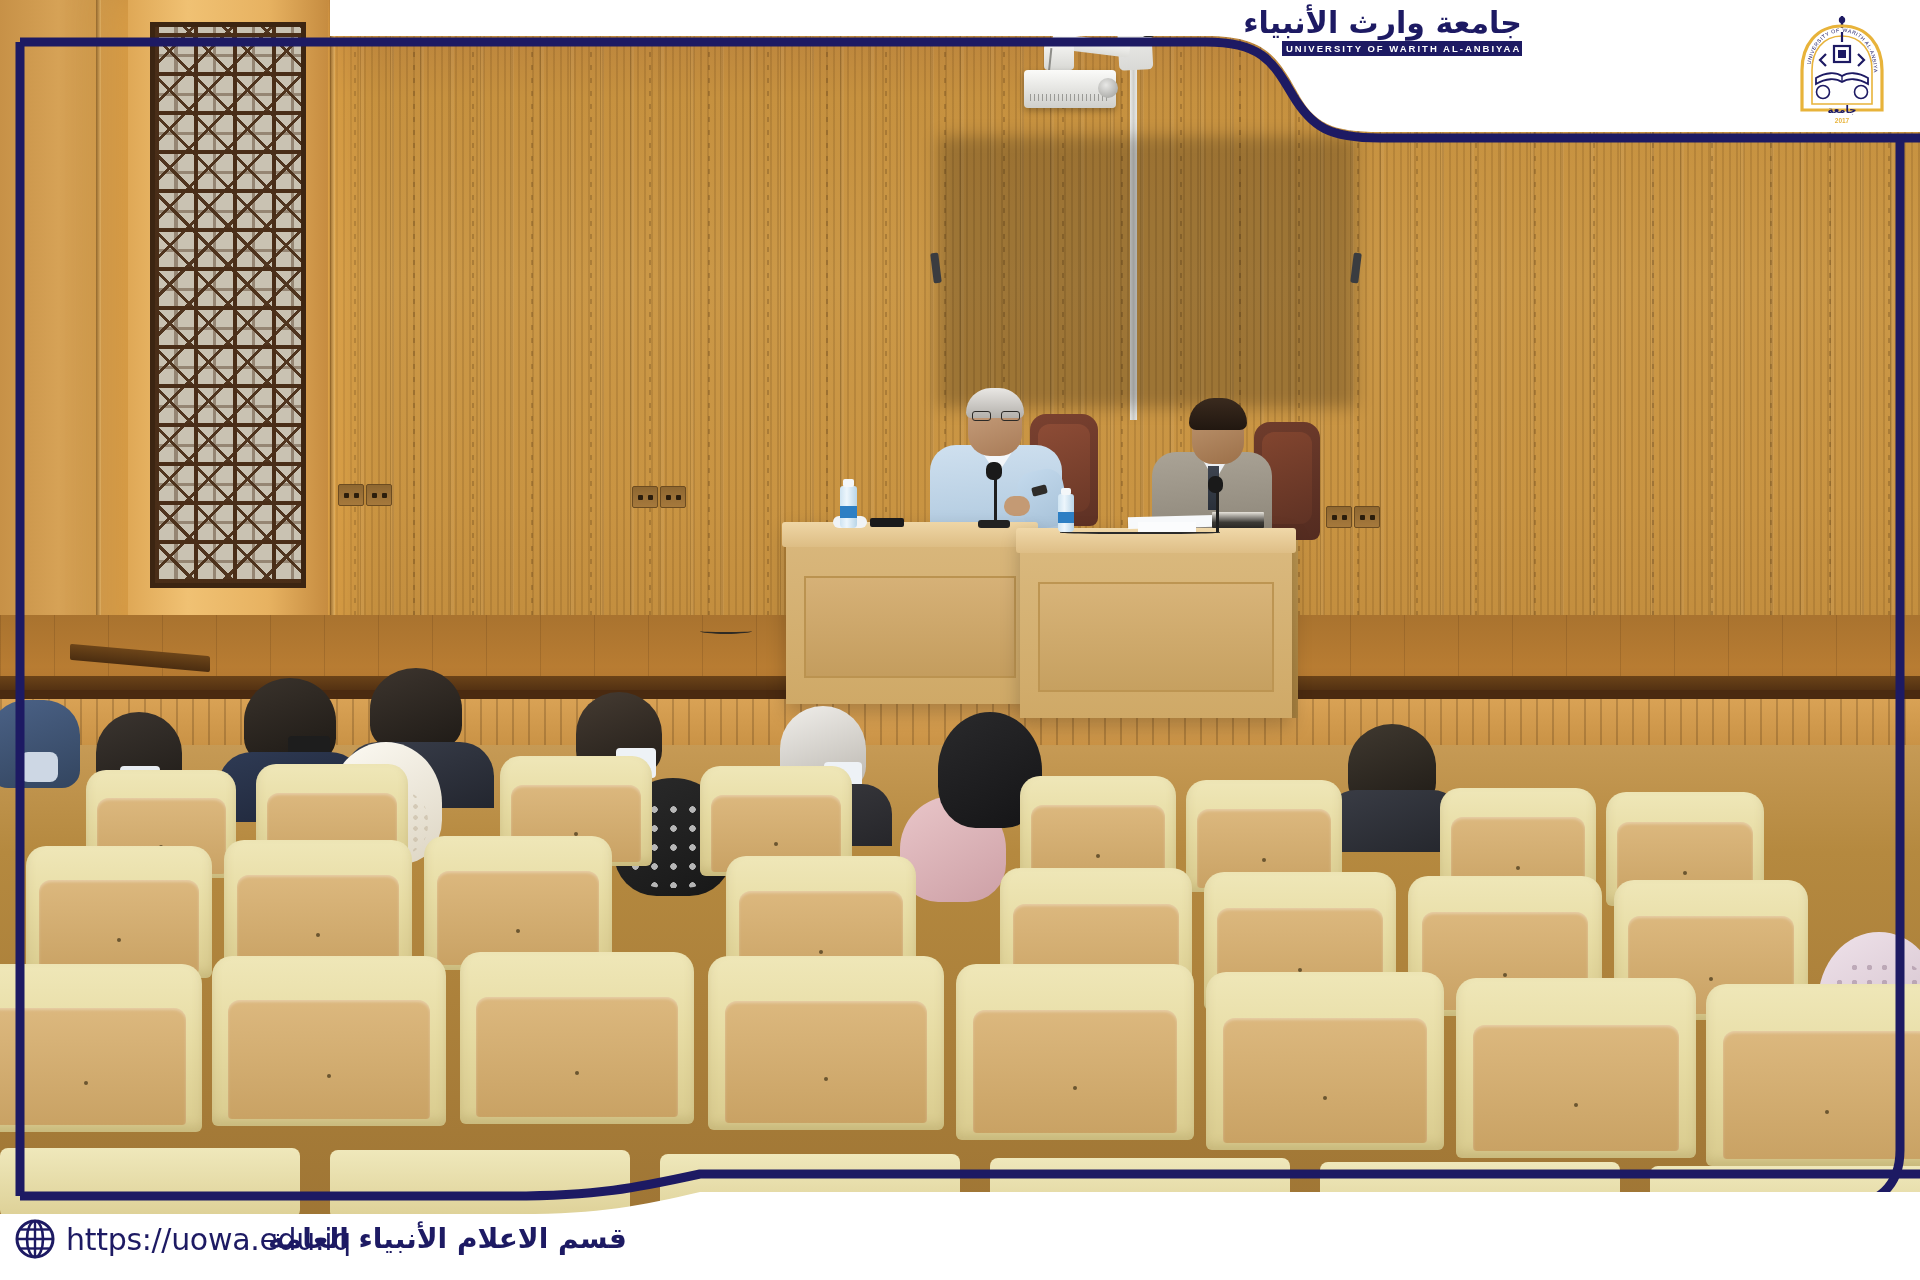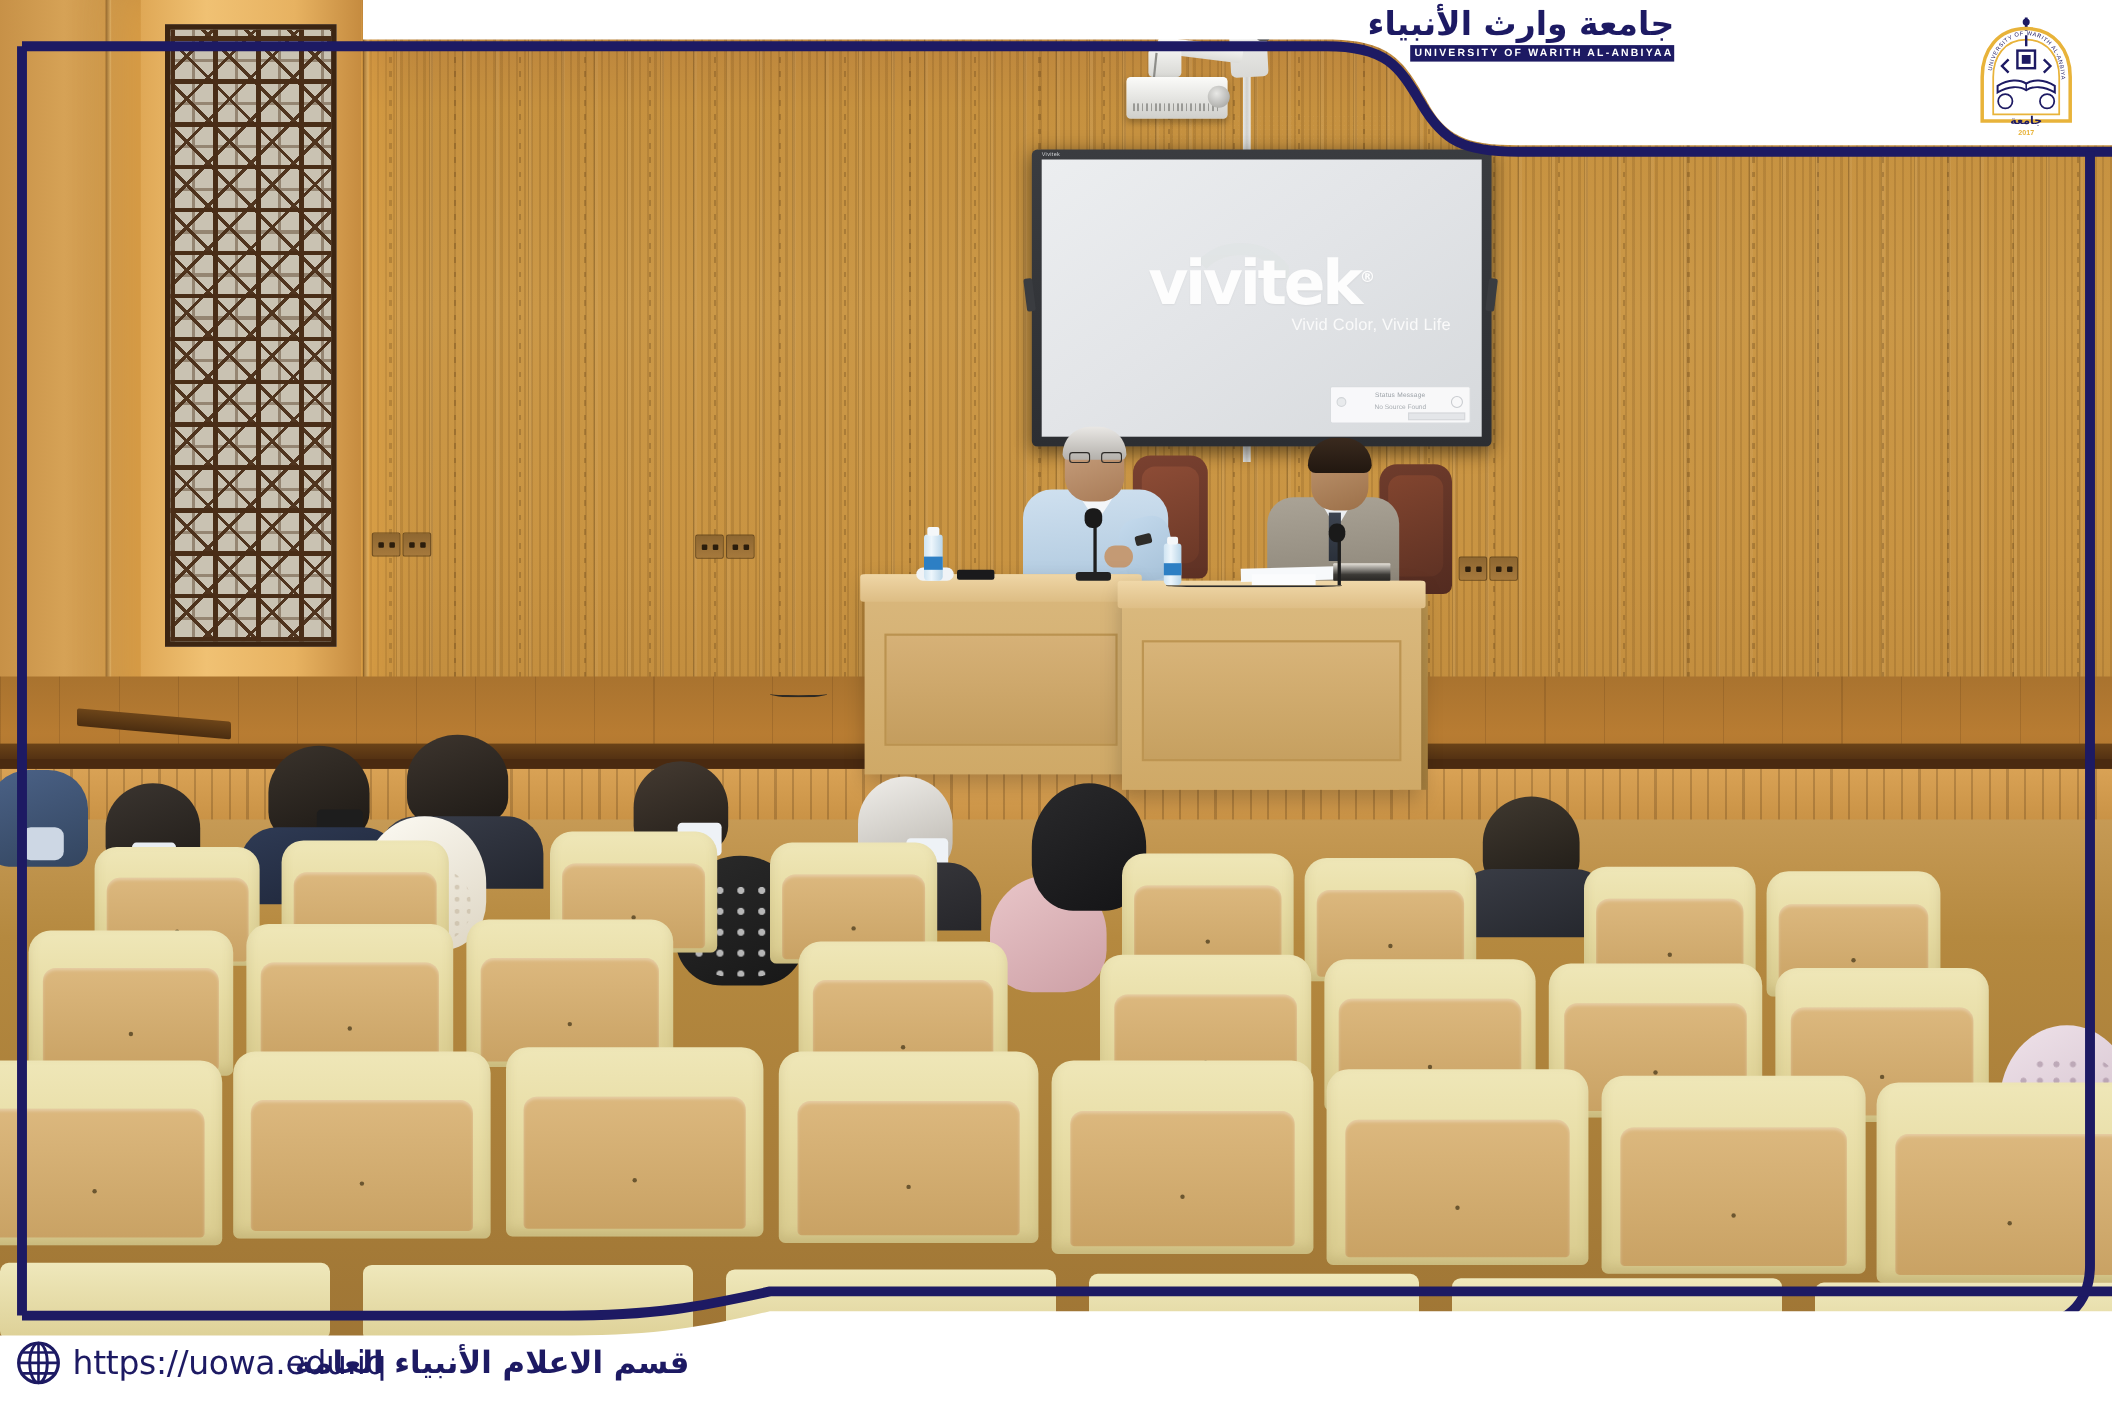--- a/index.html
+++ b/index.html
@@ -515,39 +515,20 @@
     <div class="proj-knob"></div>
     <div class="proj-arm"></div>
     <div class="proj-arm2"></div>
     <div class="proj-cable"></div>
     <div class="proj-body"></div>
     <div class="proj-lens"></div>
 
     <div class="soundbar"></div>
 
     <div class="board-shadow"></div>
-    <div class="board">
-      <div class="board-brand">Vivitek</div>
-      <div class="board-screen">
-        <div class="vivitek-arc"></div>
-        <div class="vivitek-wrap">
-          <div class="vivitek">
-            <span>vivitek</span><sup>®</sup>
-          </div>
-          <div class="vivitek-tag">Vivid Color, Vivid Life</div>
-        </div>
-        <div class="status-box">
-          <div class="status-dot"></div>
-          <div class="status-gear"></div>
-          <div class="status-title">Status Message</div>
-          <div class="status-msg">No Source Found</div>
-          <div class="status-bar"></div>
-        </div>
-      </div>
-    </div>
     <div class="board-pen"></div>
     <div class="board-pen2"></div>
 
     <div class="stage-lip"></div>
     <div class="stage-floor"></div>
     <div class="stage-nose"></div>
     <div class="stage-riser"></div>
     <div class="step-rail"></div>
     <div class="house"></div>
 

